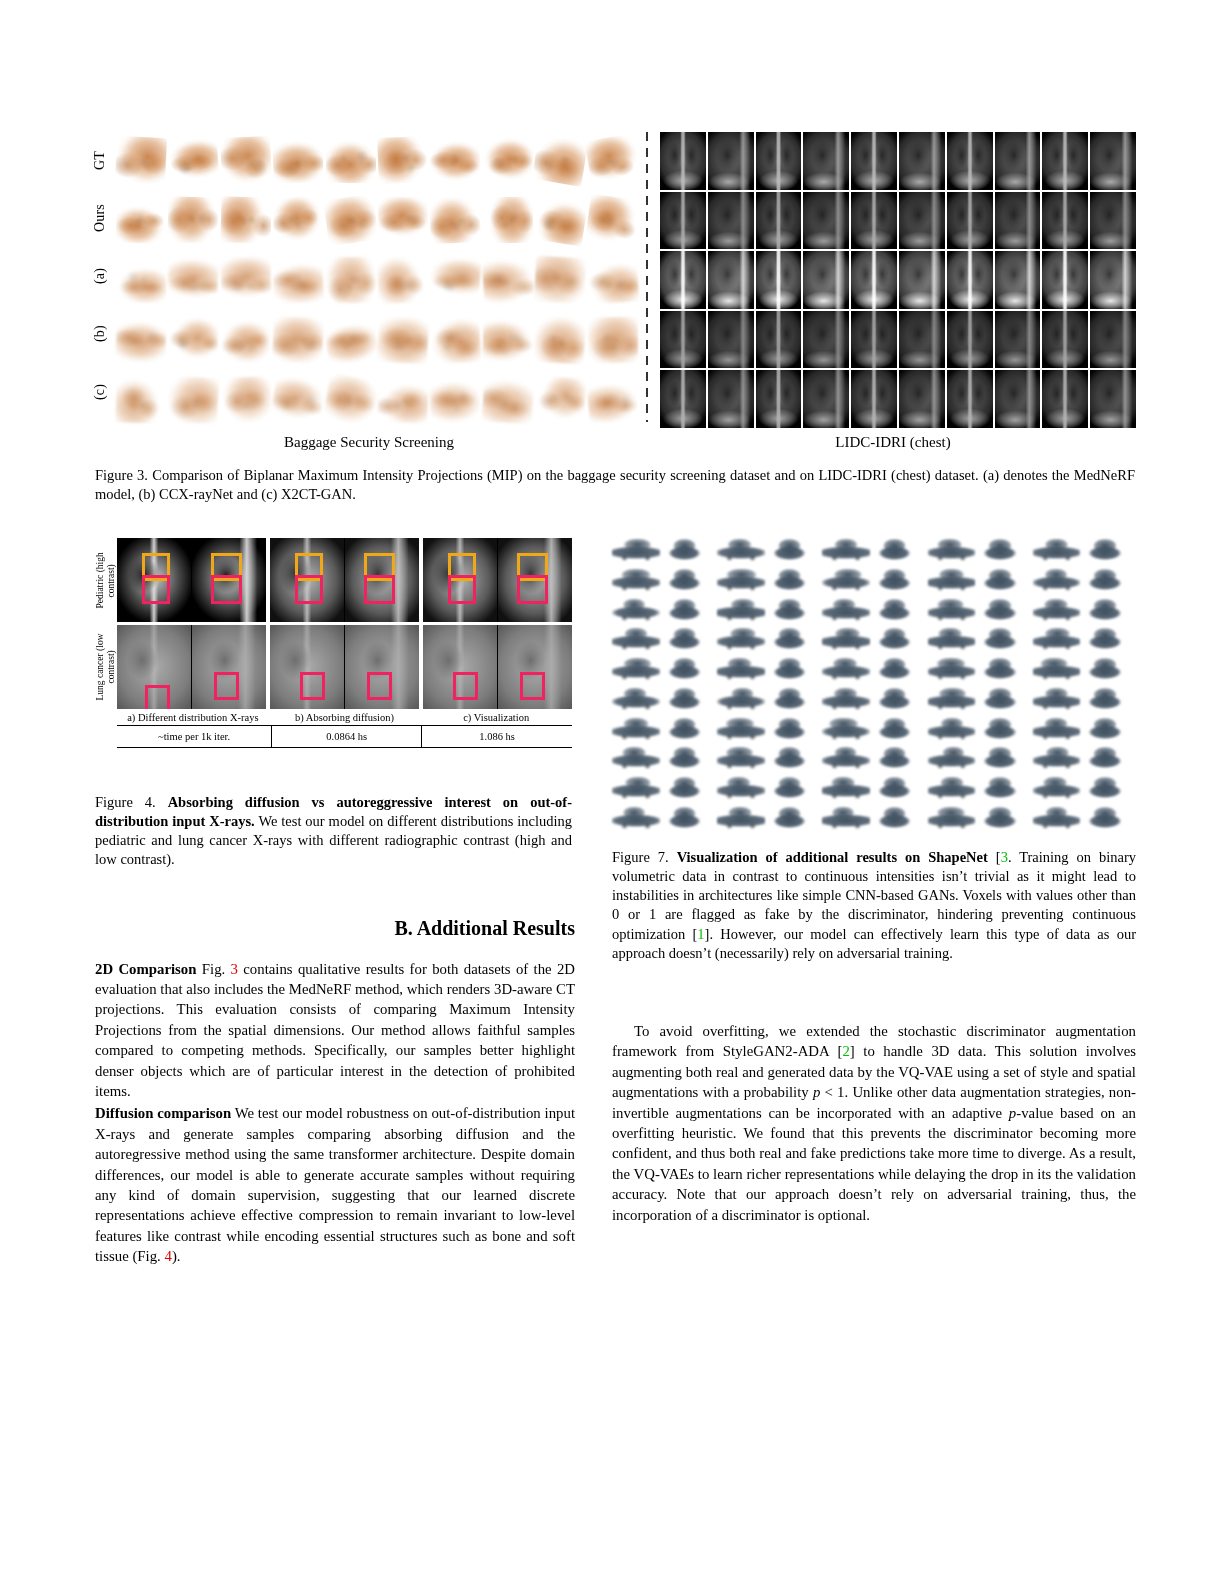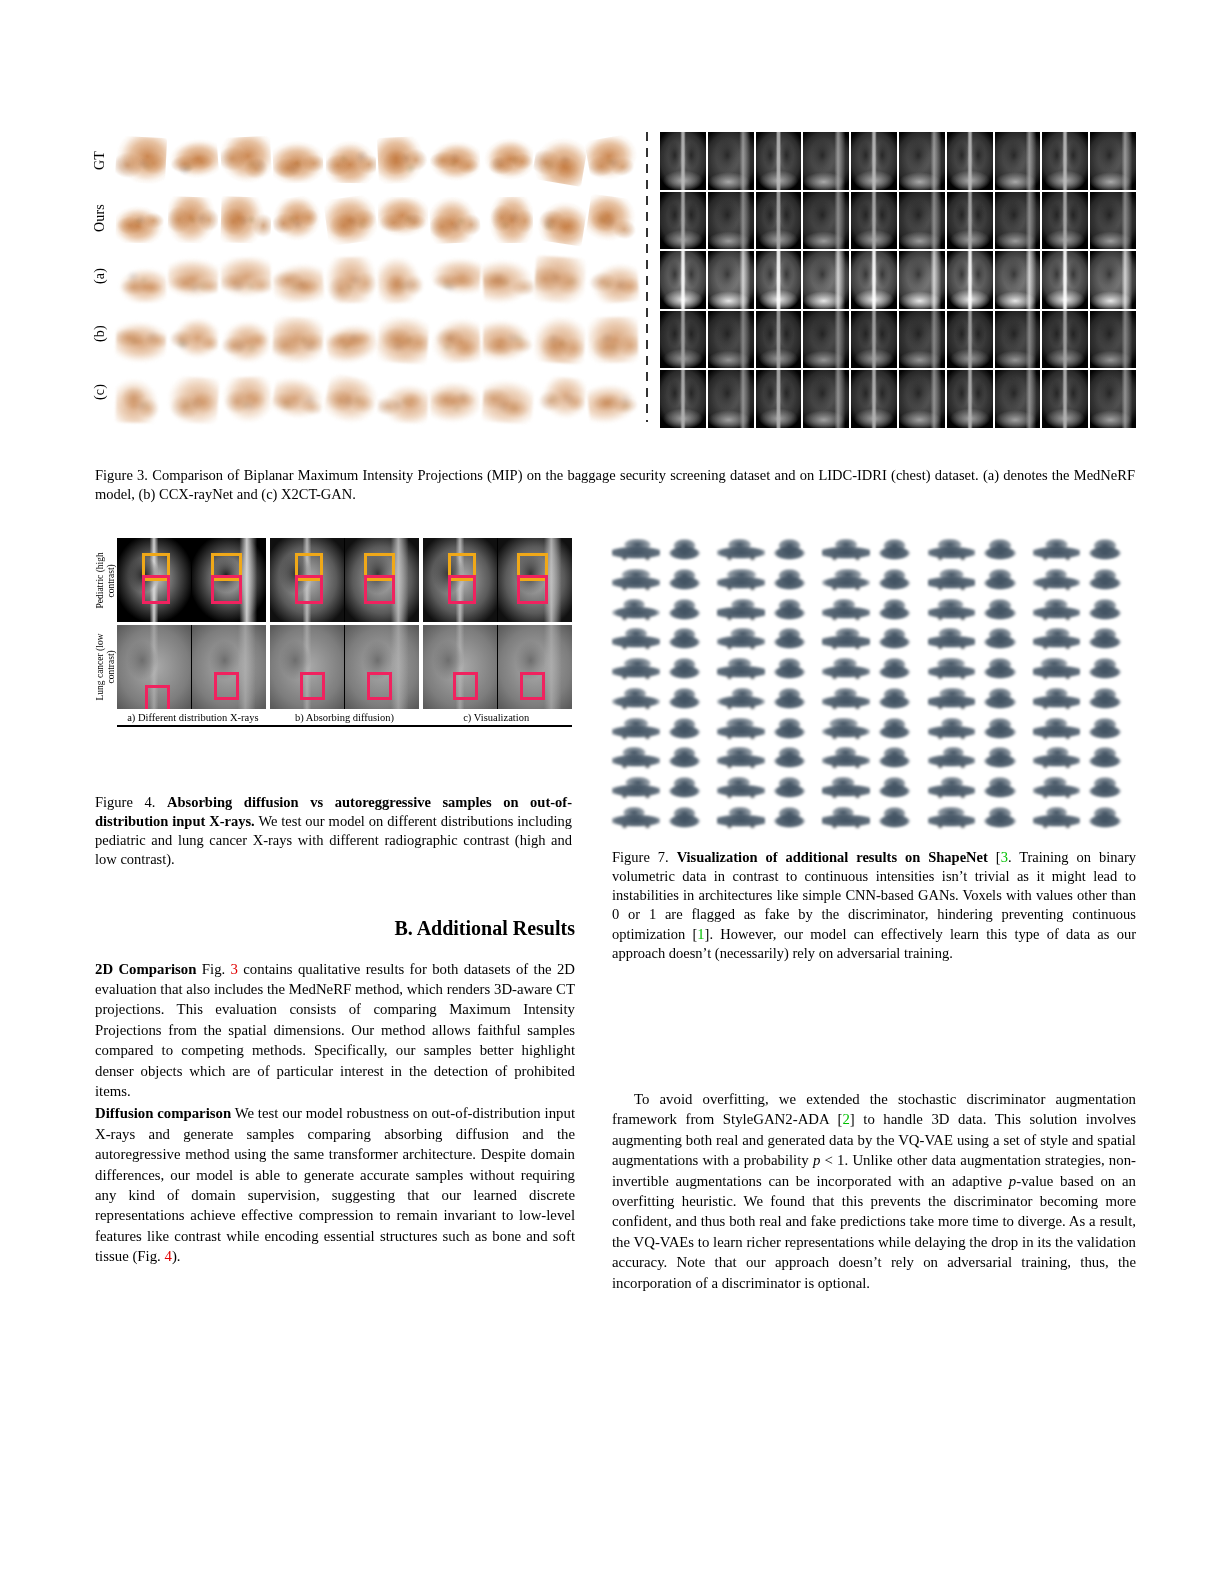--- a/index.html
+++ b/index.html
@@ -69,21 +69,21 @@
   
   #figure5{position:absolute;left:612px;top:536px;width:524px;height:296px;}
   .car-grid{display:grid;grid-template-rows:repeat(10,1fr);height:100%;gap:1px;}
   .car-row{display:grid;grid-template-columns:repeat(10,1fr);gap:2px;align-items:center;}
   .car{height:22px;position:relative;}
   #fig5-caption{position:absolute;left:612px;top:848px;width:524px;}
 
   
   .col{position:absolute;width:480px;font-size:14.8px;line-height:1.38;text-align:justify;}
   #col-left{left:95px;top:915px;width:480px;}
-  #col-right{left:612px;top:1089px;width:524px;}
+  #col-right{left:612px;top:1021px;width:524px;}
   h2.sec{font-family:"Liberation Serif",serif;font-weight:bold;font-size:20px;margin:0 0 16px 0;text-align:right;}
   #sec-c{position:absolute;left:612px;top:1025px;width:524px;}
   p.para{margin:0 0 2px 0;text-indent:0;}
   p.indent{text-indent:22px;margin:0;}
   .runin{font-weight:bold;}
 </style>
 </head>
 <body>
 
 <div class="page">
@@ -222,20 +222,24 @@
             <div class="chest" style="background: radial-gradient(22% 34% at 32% 40%, rgb(42, 42, 42) 0%, rgba(0, 0, 0, 0) 70%), radial-gradient(22% 34% at 68% 40%, rgb(42, 42, 42) 0%, rgba(0, 0, 0, 0) 70%), linear-gradient(to right, rgba(0, 0, 0, 0) 44%, rgba(177, 177, 177, 0.85) 48%, rgba(177, 177, 177, 0.85) 52%, rgba(0, 0, 0, 0) 56%), radial-gradient(58% 24% at 50% 84%, rgb(160, 160, 160) 0%, rgba(0, 0, 0, 0) 75%), radial-gradient(62% 58% at 50% 46%, rgb(103, 103, 103) 0%, rgb(46, 46, 46) 78%, rgb(8, 8, 8) 100%); filter: blur(0.7px) contrast(1.05);"></div>
             <div class="chest" style="background: radial-gradient(34% 40% at 42% 40%, rgb(42, 42, 42) 0%, rgba(0, 0, 0, 0) 74%), linear-gradient(to right, rgba(0, 0, 0, 0) 68%, rgba(177, 177, 177, 0.7) 76%, rgba(0, 0, 0, 0) 92%), radial-gradient(60% 22% at 45% 86%, rgb(160, 160, 160) 0%, rgba(0, 0, 0, 0) 76%), radial-gradient(66% 60% at 48% 48%, rgb(103, 103, 103) 0%, rgb(43, 43, 43) 78%, rgb(8, 8, 8) 100%); filter: blur(0.7px) contrast(1.05);"></div>
             <div class="chest" style="background: radial-gradient(22% 34% at 32% 40%, rgb(42, 42, 42) 0%, rgba(0, 0, 0, 0) 70%), radial-gradient(22% 34% at 68% 40%, rgb(42, 42, 42) 0%, rgba(0, 0, 0, 0) 70%), linear-gradient(to right, rgba(0, 0, 0, 0) 44%, rgba(177, 177, 177, 0.85) 48%, rgba(177, 177, 177, 0.85) 52%, rgba(0, 0, 0, 0) 56%), radial-gradient(58% 24% at 50% 84%, rgb(160, 160, 160) 0%, rgba(0, 0, 0, 0) 75%), radial-gradient(62% 58% at 50% 46%, rgb(103, 103, 103) 0%, rgb(46, 46, 46) 78%, rgb(8, 8, 8) 100%); filter: blur(0.7px) contrast(1.05);"></div>
             <div class="chest" style="background: radial-gradient(34% 40% at 42% 40%, rgb(42, 42, 42) 0%, rgba(0, 0, 0, 0) 74%), linear-gradient(to right, rgba(0, 0, 0, 0) 68%, rgba(177, 177, 177, 0.7) 76%, rgba(0, 0, 0, 0) 92%), radial-gradient(60% 22% at 45% 86%, rgb(160, 160, 160) 0%, rgba(0, 0, 0, 0) 76%), radial-gradient(66% 60% at 48% 48%, rgb(103, 103, 103) 0%, rgb(43, 43, 43) 78%, rgb(8, 8, 8) 100%); filter: blur(0.7px) contrast(1.05);"></div>
             <div class="chest" style="background: radial-gradient(22% 34% at 32% 40%, rgb(42, 42, 42) 0%, rgba(0, 0, 0, 0) 70%), radial-gradient(22% 34% at 68% 40%, rgb(42, 42, 42) 0%, rgba(0, 0, 0, 0) 70%), linear-gradient(to right, rgba(0, 0, 0, 0) 44%, rgba(177, 177, 177, 0.85) 48%, rgba(177, 177, 177, 0.85) 52%, rgba(0, 0, 0, 0) 56%), radial-gradient(58% 24% at 50% 84%, rgb(160, 160, 160) 0%, rgba(0, 0, 0, 0) 75%), radial-gradient(62% 58% at 50% 46%, rgb(103, 103, 103) 0%, rgb(46, 46, 46) 78%, rgb(8, 8, 8) 100%); filter: blur(0.7px) contrast(1.05);"></div>
             <div class="chest" style="background: radial-gradient(34% 40% at 42% 40%, rgb(42, 42, 42) 0%, rgba(0, 0, 0, 0) 74%), linear-gradient(to right, rgba(0, 0, 0, 0) 68%, rgba(177, 177, 177, 0.7) 76%, rgba(0, 0, 0, 0) 92%), radial-gradient(60% 22% at 45% 86%, rgb(160, 160, 160) 0%, rgba(0, 0, 0, 0) 76%), radial-gradient(66% 60% at 48% 48%, rgb(103, 103, 103) 0%, rgb(43, 43, 43) 78%, rgb(8, 8, 8) 100%); filter: blur(0.7px) contrast(1.05);"></div>
           </div>
         </div>
     </div>
 
+    <div class="f3-captions">
+      <div class="f3-cap-left">Baggage Security Screening</div>
+      <div class="f3-cap-right">LIDC-IDRI (chest)</div>
+    </div>
   </div>
 
   <div id="fig3-caption" class="caption">
     <span>Figure 3.</span><span> Comparison of Biplanar Maximum Intensity Projections (MIP) on the baggage security screening dataset and on LIDC-IDRI (chest) dataset. (a) denotes the MedNeRF model, (b) CCX-rayNet and (c) X2CT-GAN.</span>
   </div>
 
   <div id="figure4">
     <div id="f4-panels">
       <div class="f4-rowlabels">
         <div class="f4-rowlabel">Pediatric (high contrast)</div>
@@ -307,28 +311,33 @@
 
     <div class="f4-collabels">
       <div class="f4-collabel">a) Different distribution X-rays</div>
       <div class="f4-collabel">b) Absorbing diffusion)</div>
       <div class="f4-collabel">c) Visualization</div>
     </div>
 
     <div id="f4-table">
       <table>
         <tbody>
+          <tr>
+            <td class="lbl">~time per 1k iter.</td>
+            <td class="v1">0.0864 hs</td>
+            <td class="v2">1.086 hs</td>
+          </tr>
         </tbody>
       </table>
     </div>
   </div>
 
   <div id="fig4-caption" class="caption">
     <span>Figure 4.</span>
-    <span class="b">Absorbing diffusion vs autoreggressive samples on out-of-distribution input X-rays.</span><span> We test our model on different distributions including pediatric and lung cancer X-rays with different radiographic contrast (high and low contrast).</span>
+    <span class="b">Absorbing diffusion vs autoreggressive interest on out-of-distribution input X-rays.</span><span> We test our model on different distributions including pediatric and lung cancer X-rays with different radiographic contrast (high and low contrast).</span>
   </div>
 
   <div id="figure5">
     <div class="car-grid" id="car-grid">
         <div class="car-row">
           <div class="car" style="background: radial-gradient(38% 38% at 53% 26%, rgb(63, 80, 96) 0%, rgba(63, 80, 96, 0.55) 62%, rgba(255, 255, 255, 0) 78%), radial-gradient(73% 34% at 50% 62%, rgb(63, 80, 96) 0%, rgba(63, 80, 96, 0.82) 66%, rgba(255, 255, 255, 0) 86%), radial-gradient(circle at 26% 86%, rgba(20, 28, 36, 0.75) 0%, rgba(255, 255, 255, 0) 9%), radial-gradient(circle at 74% 86%, rgba(20, 28, 36, 0.75) 0%, rgba(255, 255, 255, 0) 9%); width: 94%; filter: blur(1.1px);"></div>
           <div class="car" style="background: radial-gradient(44% 40% at 50% 30%, rgb(63, 80, 96) 0%, rgba(63, 80, 96, 0.6) 64%, rgba(255, 255, 255, 0) 80%), radial-gradient(56% 36% at 50% 64%, rgb(63, 80, 96) 0%, rgba(63, 80, 96, 0.85) 68%, rgba(255, 255, 255, 0) 88%); width: 66%; margin-left: 6%; filter: blur(1.1px);"></div>
           <div class="car" style="background: radial-gradient(33% 38% at 47% 26%, rgb(63, 80, 96) 0%, rgba(63, 80, 96, 0.55) 62%, rgba(255, 255, 255, 0) 78%), radial-gradient(66% 34% at 50% 62%, rgb(63, 80, 96) 0%, rgba(63, 80, 96, 0.82) 66%, rgba(255, 255, 255, 0) 86%), radial-gradient(circle at 26% 86%, rgba(20, 28, 36, 0.75) 0%, rgba(255, 255, 255, 0) 9%), radial-gradient(circle at 74% 86%, rgba(20, 28, 36, 0.75) 0%, rgba(255, 255, 255, 0) 9%); width: 94%; filter: blur(1.1px);"></div>
           <div class="car" style="background: radial-gradient(44% 40% at 50% 30%, rgb(63, 80, 96) 0%, rgba(63, 80, 96, 0.6) 64%, rgba(255, 255, 255, 0) 80%), radial-gradient(56% 36% at 50% 64%, rgb(63, 80, 96) 0%, rgba(63, 80, 96, 0.85) 68%, rgba(255, 255, 255, 0) 88%); width: 66%; margin-left: 6%; filter: blur(1.1px);"></div>
           <div class="car" style="background: radial-gradient(32% 38% at 50% 26%, rgb(63, 80, 96) 0%, rgba(63, 80, 96, 0.55) 62%, rgba(255, 255, 255, 0) 78%), radial-gradient(74% 34% at 50% 62%, rgb(63, 80, 96) 0%, rgba(63, 80, 96, 0.82) 66%, rgba(255, 255, 255, 0) 86%), radial-gradient(circle at 26% 86%, rgba(20, 28, 36, 0.75) 0%, rgba(255, 255, 255, 0) 9%), radial-gradient(circle at 74% 86%, rgba(20, 28, 36, 0.75) 0%, rgba(255, 255, 255, 0) 9%); width: 94%; filter: blur(1.1px);"></div>

